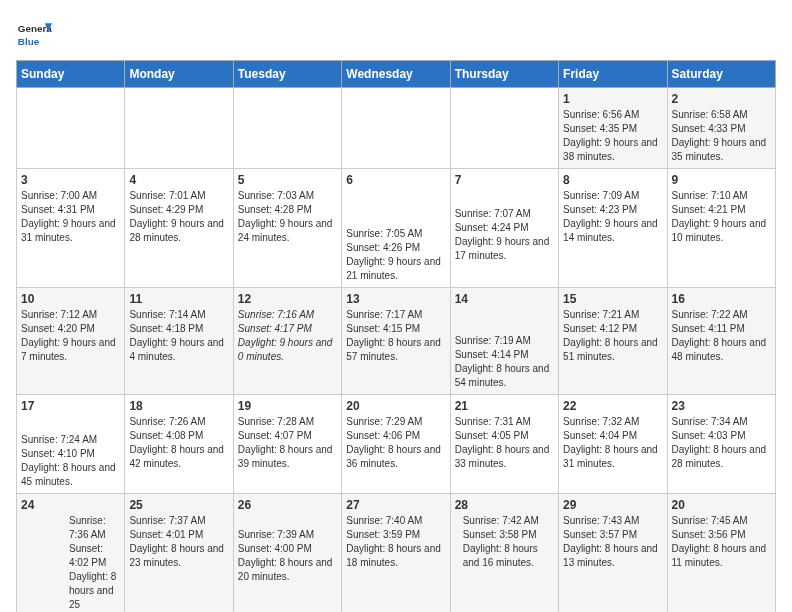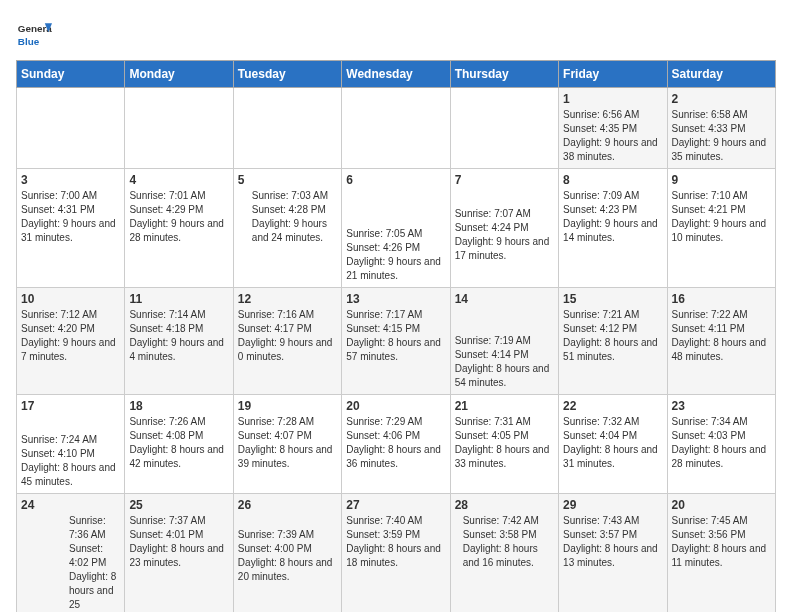--- a/index.html
+++ b/index.html
@@ -134,21 +134,21 @@
 Daylight: 9 hours and 31 minutes.</div>
         </td>
         <td>
           <div class="day-num">4</div>
           <div class="day-info" style="white-space: pre-line;">Sunrise: 7:01 AM
 Sunset: 4:29 PM
 Daylight: 9 hours and 28 minutes.</div>
         </td>
         <td>
           <div class="day-num">5</div>
-          <div class="day-info" style="white-space: pre-line; margin-left: 14px;">Sunrise: 7:03 AM
+          <div class="day-info" style="white-space: pre-line;">Sunrise: 7:03 AM
 Sunset: 4:28 PM
 Daylight: 9 hours and 24 minutes.</div>
         </td>
         <td>
           <div class="day-num">6</div>
           <div class="day-info" style="white-space: pre-line; margin-top: 40px;">Sunrise: 7:05 AM
 Sunset: 4:26 PM
 Daylight: 9 hours and 21 minutes.</div>
         </td>
         <td>
@@ -178,21 +178,21 @@
 Daylight: 9 hours and 7 minutes.</div>
         </td>
         <td>
           <div class="day-num">11</div>
           <div class="day-info" style="white-space: pre-line;">Sunrise: 7:14 AM
 Sunset: 4:18 PM
 Daylight: 9 hours and 4 minutes.</div>
         </td>
         <td>
           <div class="day-num">12</div>
-          <div class="day-info" style="white-space: pre-line;">Sunrise: 7:16 AM
+          <div class="day-info" style="white-space: pre-line; font-style: italic;">Sunrise: 7:16 AM
 Sunset: 4:17 PM
 Daylight: 9 hours and 0 minutes.</div>
         </td>
         <td>
           <div class="day-num">13</div>
           <div class="day-info" style="white-space: pre-line;">Sunrise: 7:17 AM
 Sunset: 4:15 PM
 Daylight: 8 hours and 57 minutes.</div>
         </td>
         <td>

